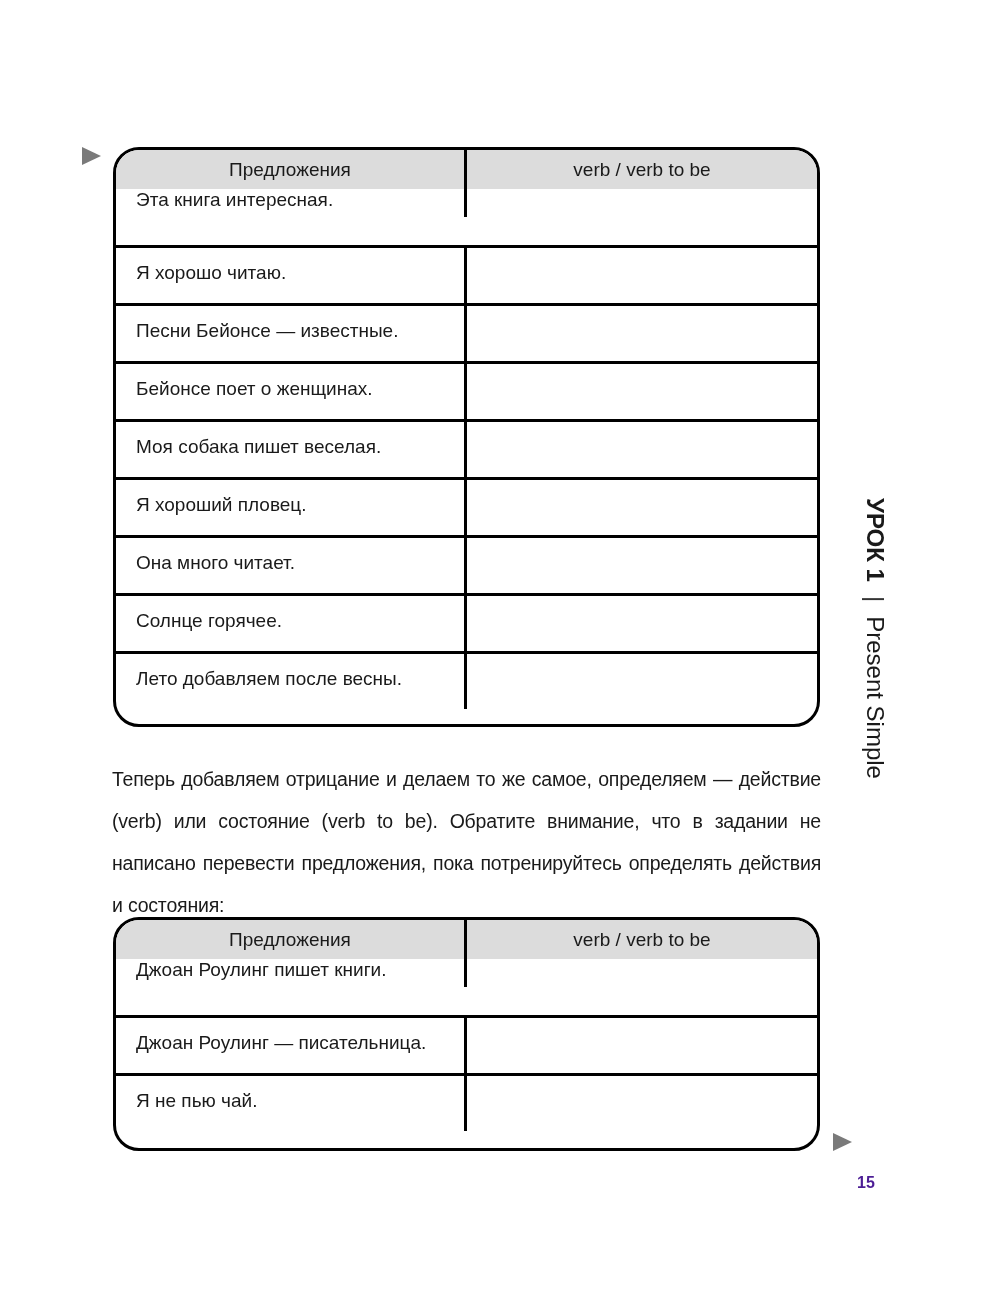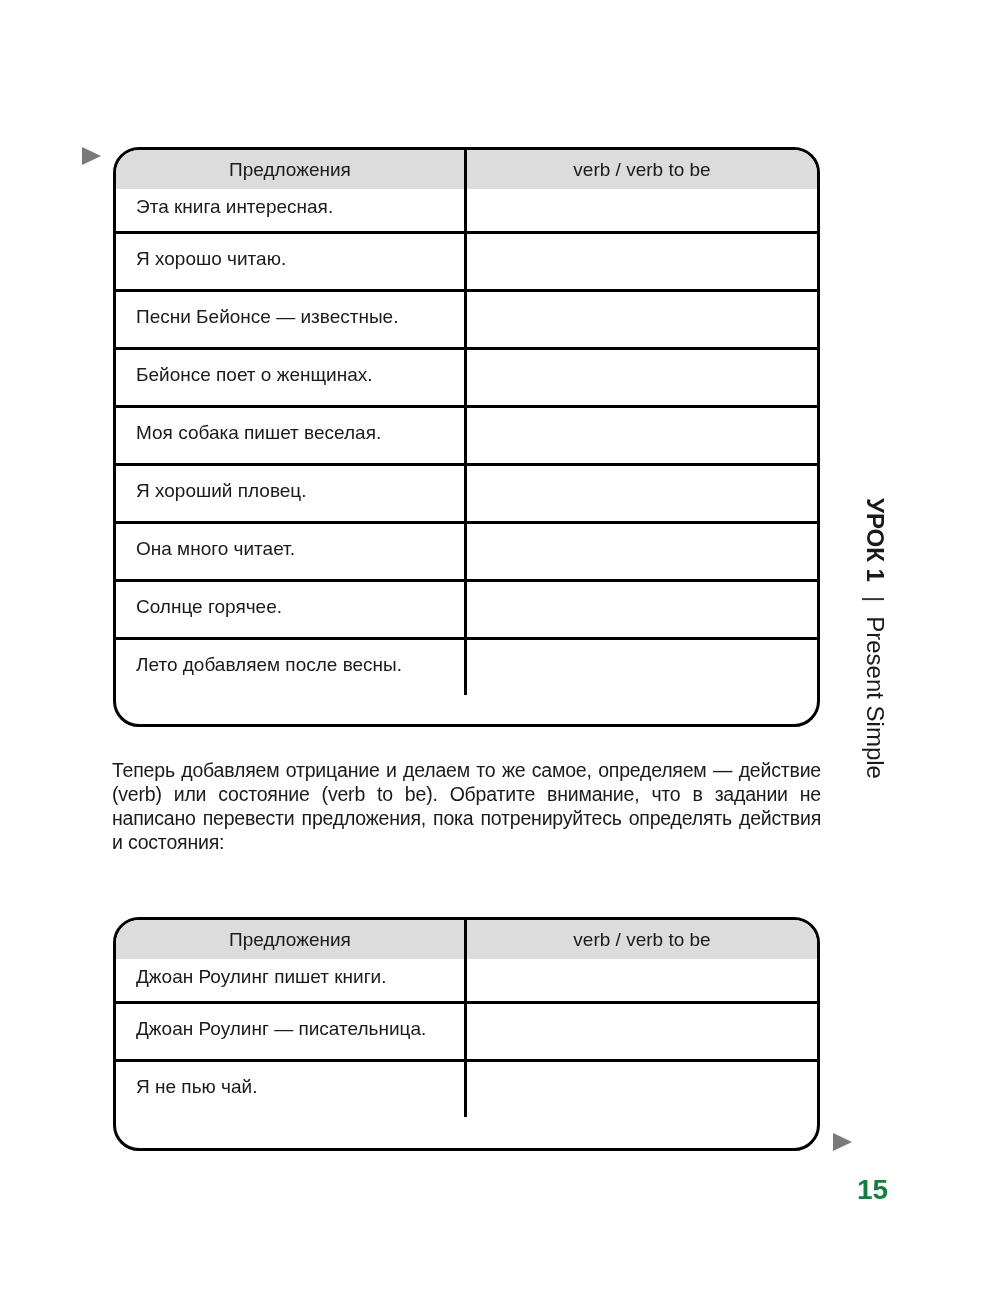--- a/index.html
+++ b/index.html
@@ -18,38 +18,38 @@
   #table1 { top: 147px; height: 580px; }
   #table2 { top: 917px; height: 234px; }
 
   .thead { display: flex; height: 39px; background: #dcdcdc; }
   .thead .cell { display: flex; align-items: center; justify-content: center;
                  font-size: 19px; color: #1a1a1a; }
   .col-a { width: 351px; box-sizing: border-box; border-right: 3px solid #000; }
   .col-b { flex: 1; }
 
   .trow { display: flex; height: 58px; border-top: 3px solid #000; box-sizing: border-box; }
-  .trow.first { border-top: none; height: 42px; }
+  .trow.first { border-top: none; height: 56px; flex-direction: column; }
   .trow .cell.col-a { display: flex; align-items: center; padding-left: 20px;
                       font-size: 19px; color: #1a1a1a; padding-bottom: 6px; box-sizing: border-box; }
 
   #para { position: absolute; left: 112px; top: 758px; width: 709px;
           font-family: "Liberation Sans Narrow", "Liberation Sans", sans-serif;
-          font-size: 19.5px; line-height: 24px; text-align: justify; color: #1a1a1a;
+          font-size: 19.5px; line-height: 42px; text-align: justify; color: #1a1a1a;
           letter-spacing: -0.2px; }
 
   #side-label { position: absolute; left: 875px; top: 498px;
                 transform-origin: 0 0; transform: rotate(90deg) translateY(-14px);
                 white-space: nowrap; font-size: 24px; color: #1a1a1a; }
   #side-label .lesson { font-weight: bold; }
   #side-label .sep { display: inline-block; margin: 0 14px; font-weight: normal; color: #333; }
   #side-label .topic { font-weight: normal; }
 
-  #page-number { position: absolute; left: 857px; top: 1174px; font-size: 28px;
-                 font-weight: bold; color: #15803d; }
+  #page-number { position: absolute; left: 857px; top: 1174px; font-size: 16px;
+                 font-weight: bold; color: #4c1d95; }
 </style>
 </head>
 <body>
 
 <div id="arrow-top" class="arrow"></div>
 
 <div id="table1" class="ex-table">
   <div class="thead">
     <div class="cell col-a">Предложения</div>
     <div class="cell col-b">verb / verb to be</div>

